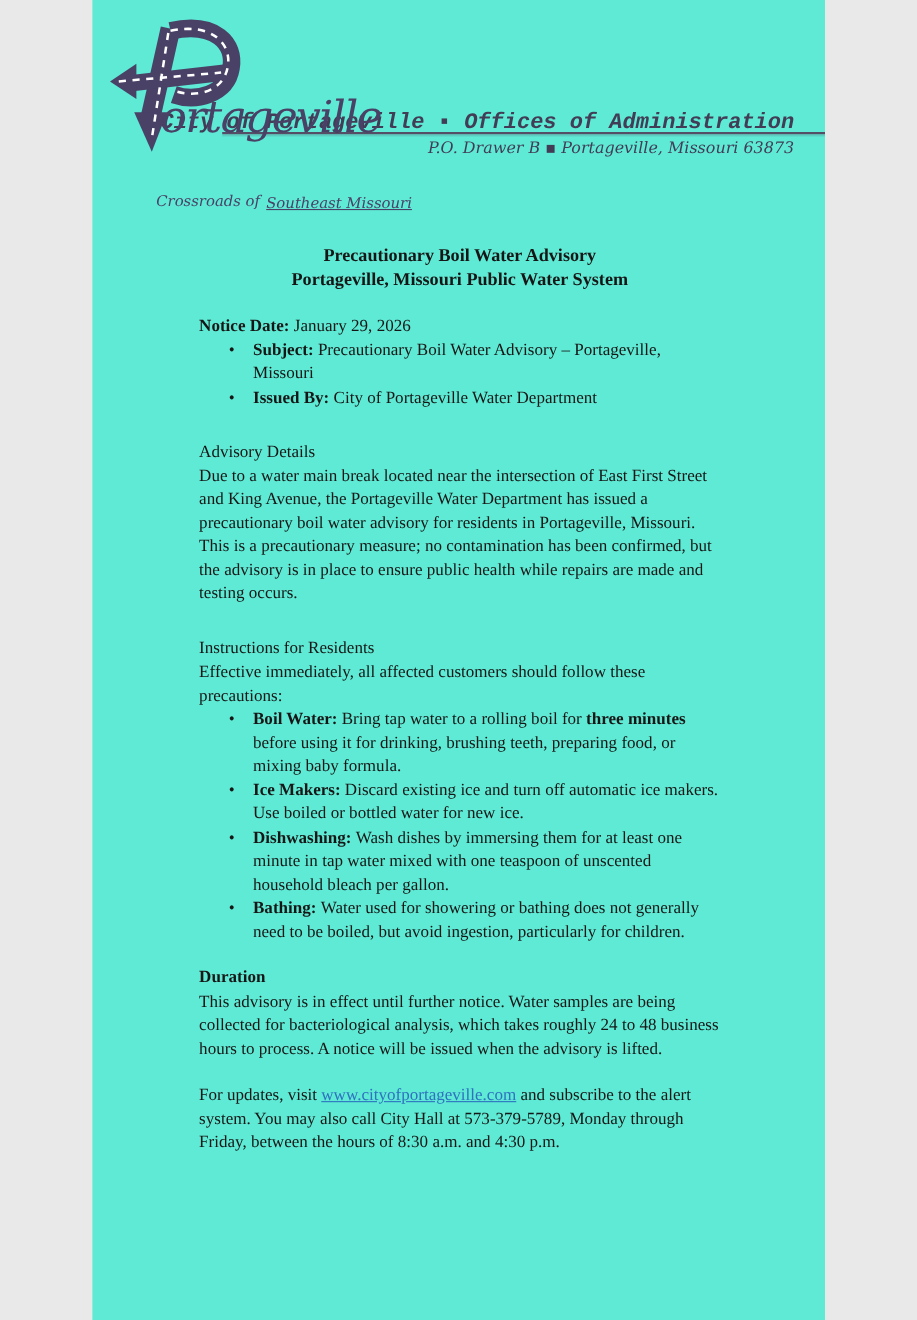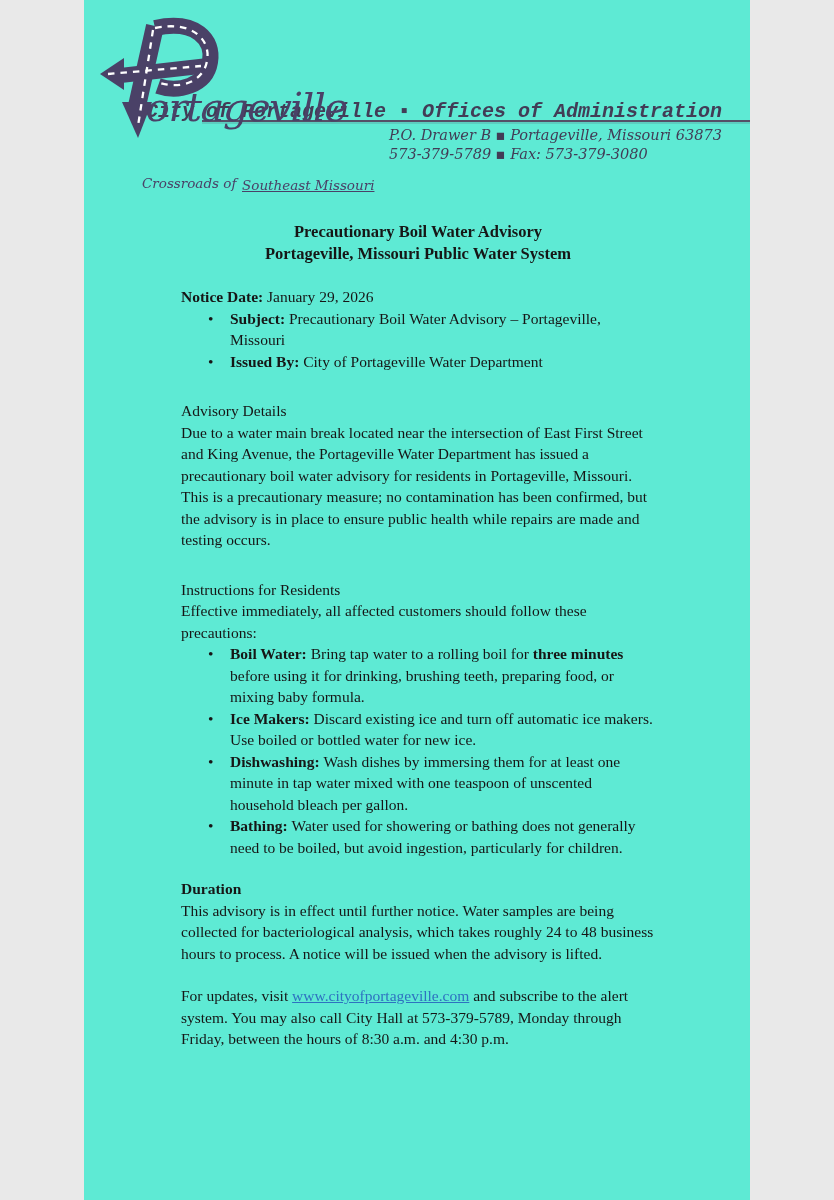--- a/index.html
+++ b/index.html
@@ -40,20 +40,21 @@
     background:#544f67; box-shadow:0 2px 0 rgba(84,79,103,0.18); z-index:1;
   }
 
   .contact-office {
     position:absolute; right:28px; top:100px; z-index:2;
     font-family:Liberation Mono, monospace; font-style:italic; font-weight:bold;
     font-size:20px; color:#423c56; white-space:nowrap;
   }
   .contact-rest {
     position:absolute; right:28px; top:126px; z-index:2;
+    text-align:right;
     font-family:"DejaVu Serif", serif; font-style:italic;
     font-size:14.5px; color:#423c56; line-height:19px; white-space:nowrap;
   }
 
   
   .doc { padding:0 95px 0 97px; font-size:15.5px; line-height:21.5px; }
 
   .title { margin-top:51px; text-align:center; font-weight:bold; font-size:16.5px; line-height:21.5px; }
 
   .notice { margin-top:22px; }
@@ -102,21 +103,20 @@
       <span class="logo-wordmark" style="--logo-color:#4a4167">Portageville</span>
       <span class="logo-tagline-a" style="--logo-color:#4a4167">Crossroads of</span>
       <span class="logo-tagline-b" style="--logo-color:#4a4167">Southeast Missouri</span>
     </div>
 
     <div class="header-rule"></div>
 
     <div class="contact-office">City of Portageville ▪ Offices of Administration</div>
     <div class="contact-rest">
       <div>P.O. Drawer B ▪ Portageville, Missouri 63873</div>
-      <div>573-379-5789 ▪ Fax: 573-379-3080</div>
     </div>
   </div>
 
   <div class="doc">
 
     <div class="title">
       <div>Precautionary Boil Water Advisory</div>
       <div>Portageville, Missouri Public Water System</div>
     </div>
 

